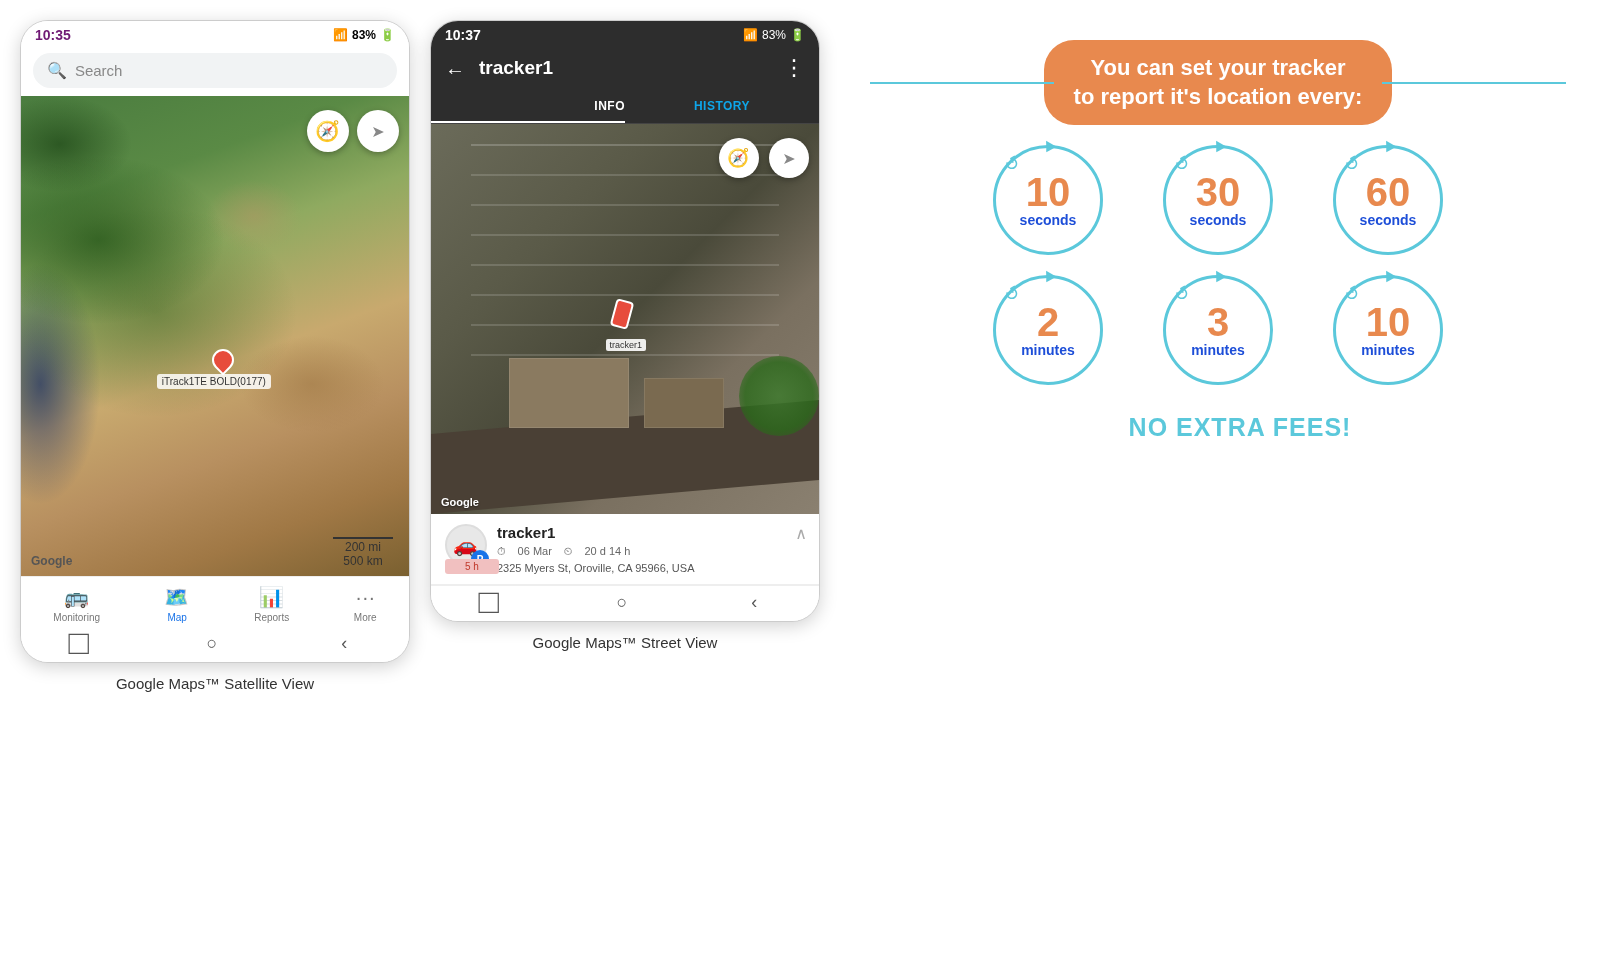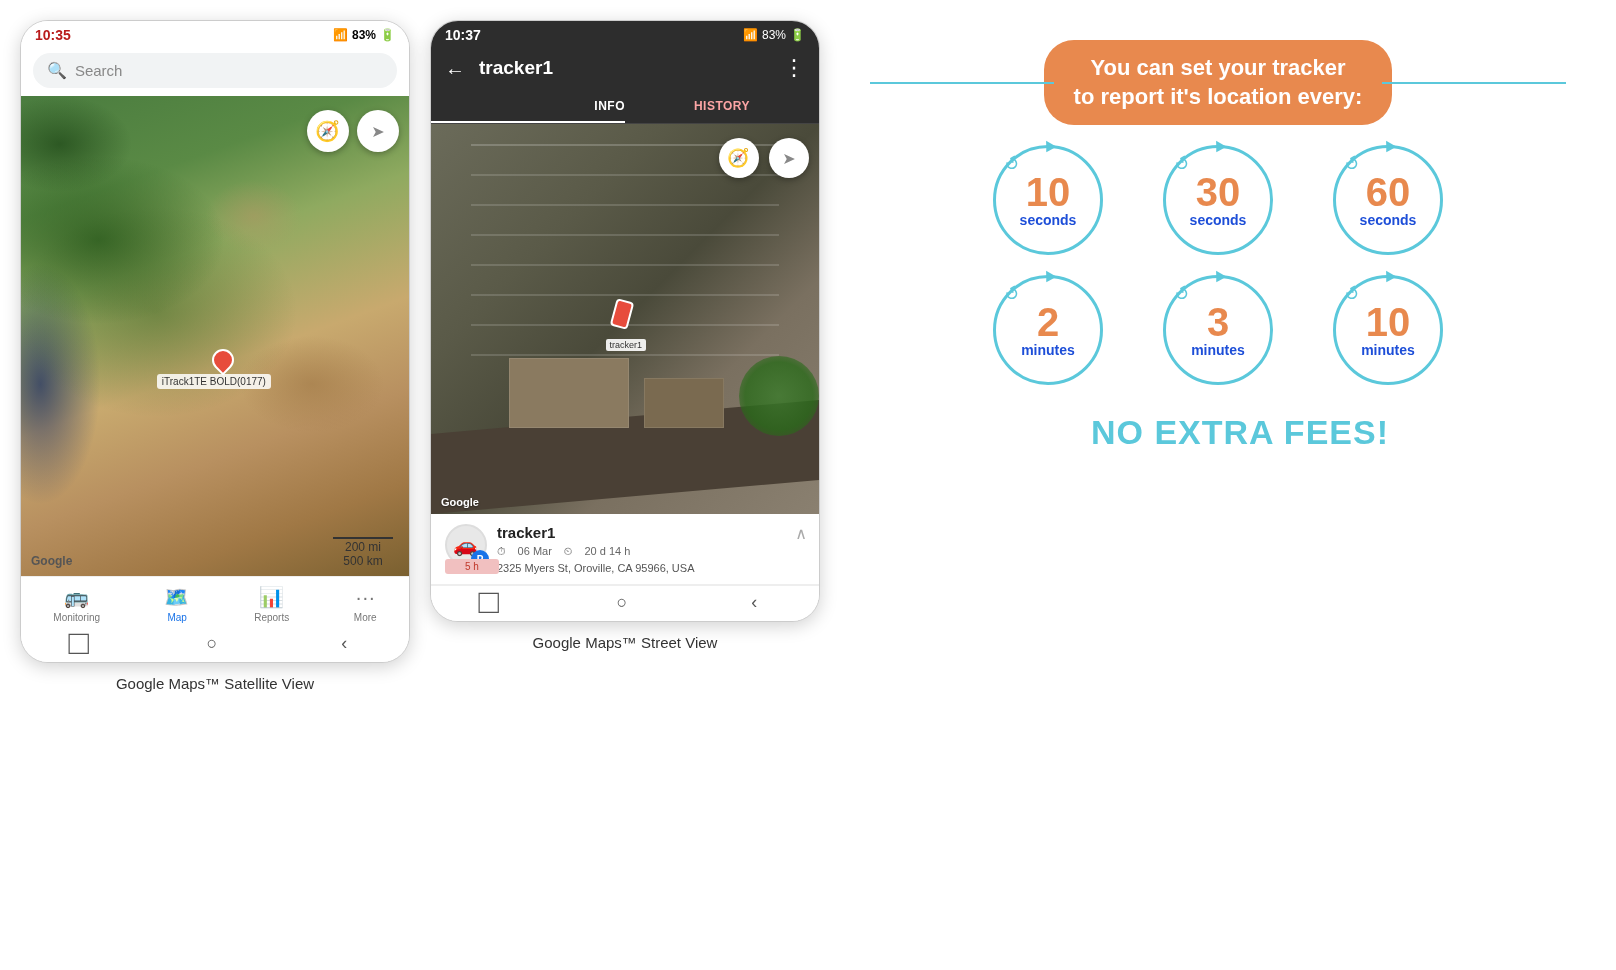--- a/index.html
+++ b/index.html
@@ -40,21 +40,21 @@
     
     .phone1 .status-bar {
       background: #fff;
       display: flex;
       justify-content: space-between;
       align-items: center;
       padding: 6px 14px 4px;
       font-size: 13px;
       font-weight: bold;
     }
-    .phone1 .status-bar .time { font-size: 14px; font-weight: bold; color: #b91c1c; }
+    .phone1 .status-bar .time { font-size: 14px; font-weight: bold; color: #701a75; }
     .phone1 .status-icons { display: flex; align-items: center; gap: 4px; font-size: 12px; color: #000; }
 
     .phone1 .search-bar {
       background: #fff;
       padding: 6px 12px 8px;
     }
     .phone1 .search-bar .search-box {
       background: #f1f3f4;
       border-radius: 24px;
       display: flex;
@@ -199,21 +199,21 @@
       background: #2d2d2d;
       display: flex;
       border-bottom: 1px solid #444;
     }
     .tab-item {
       flex: 1;
       text-align: center;
       padding: 8px 0;
       font-size: 12px;
       font-weight: bold;
-      color: #fca5a5;
+      color: #0ea5e9;
       letter-spacing: 0.5px;
     }
     .tab-item.active {
       color: #fff;
       border-bottom: 2px solid #fff;
       text-align: right;
     }
 
     
     .map-aerial {
@@ -457,21 +457,21 @@
       color: #fff;
       font-size: 14px;
       text-align: center;
       padding: 10px 24px;
       border-radius: 6px;
       margin-bottom: 14px;
       max-width: 420px;
       width: 100%;
     }
     .no-extra-fees {
-      font-size: 34px;
+      font-size: 25px;
       font-weight: bold;
       color: #5bc8db;
       letter-spacing: 1px;
       margin-left: 44px;
     }
 
     
     .circle-arrow {
       position: absolute;
       top: 4px;

